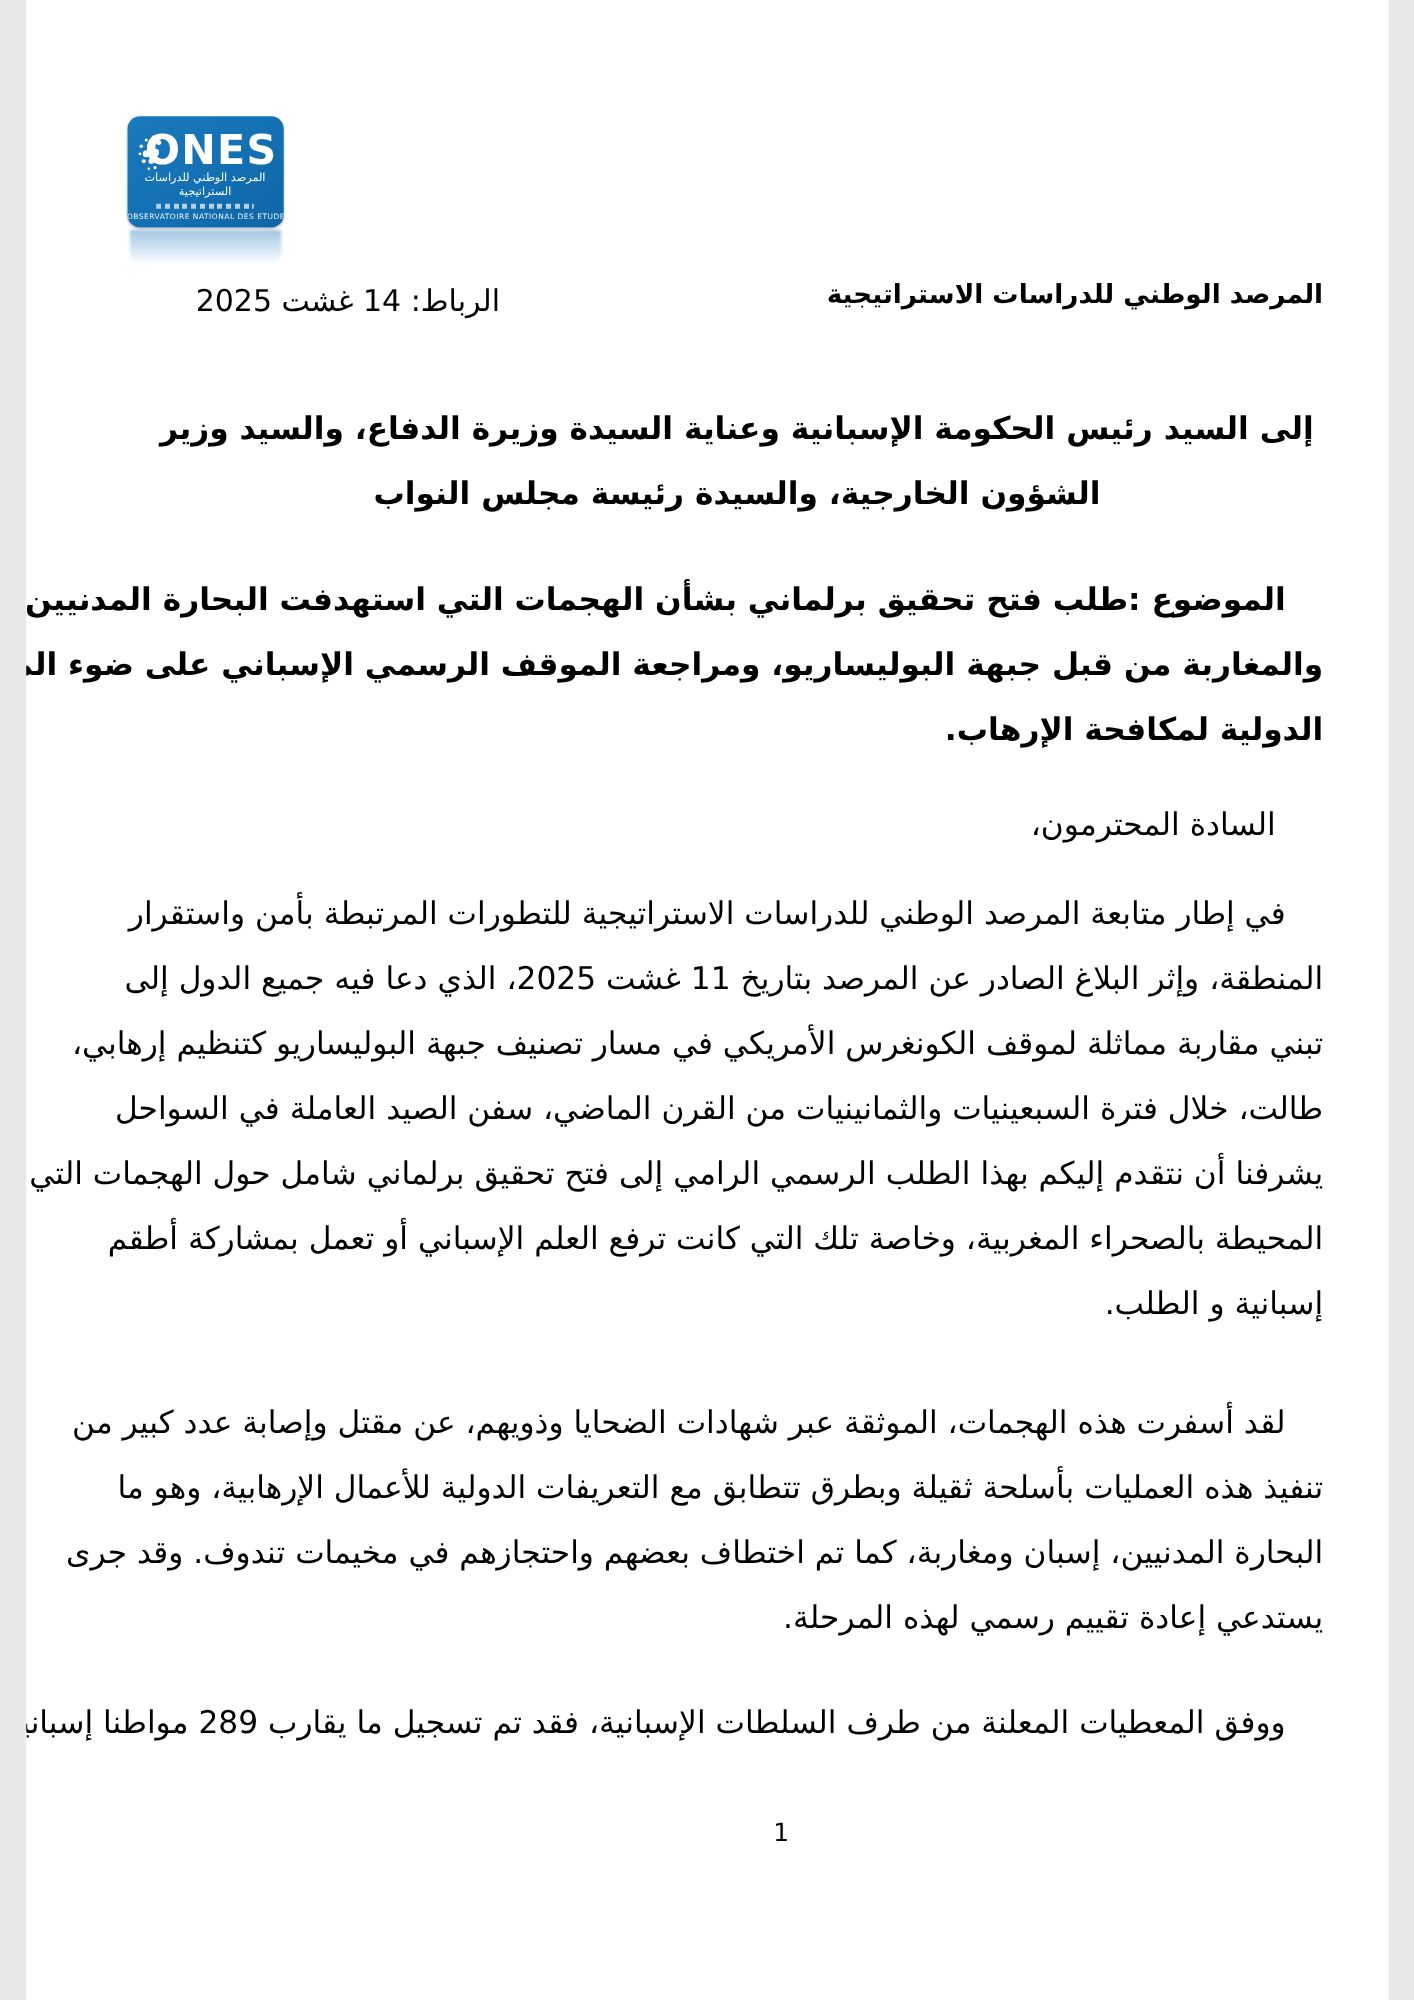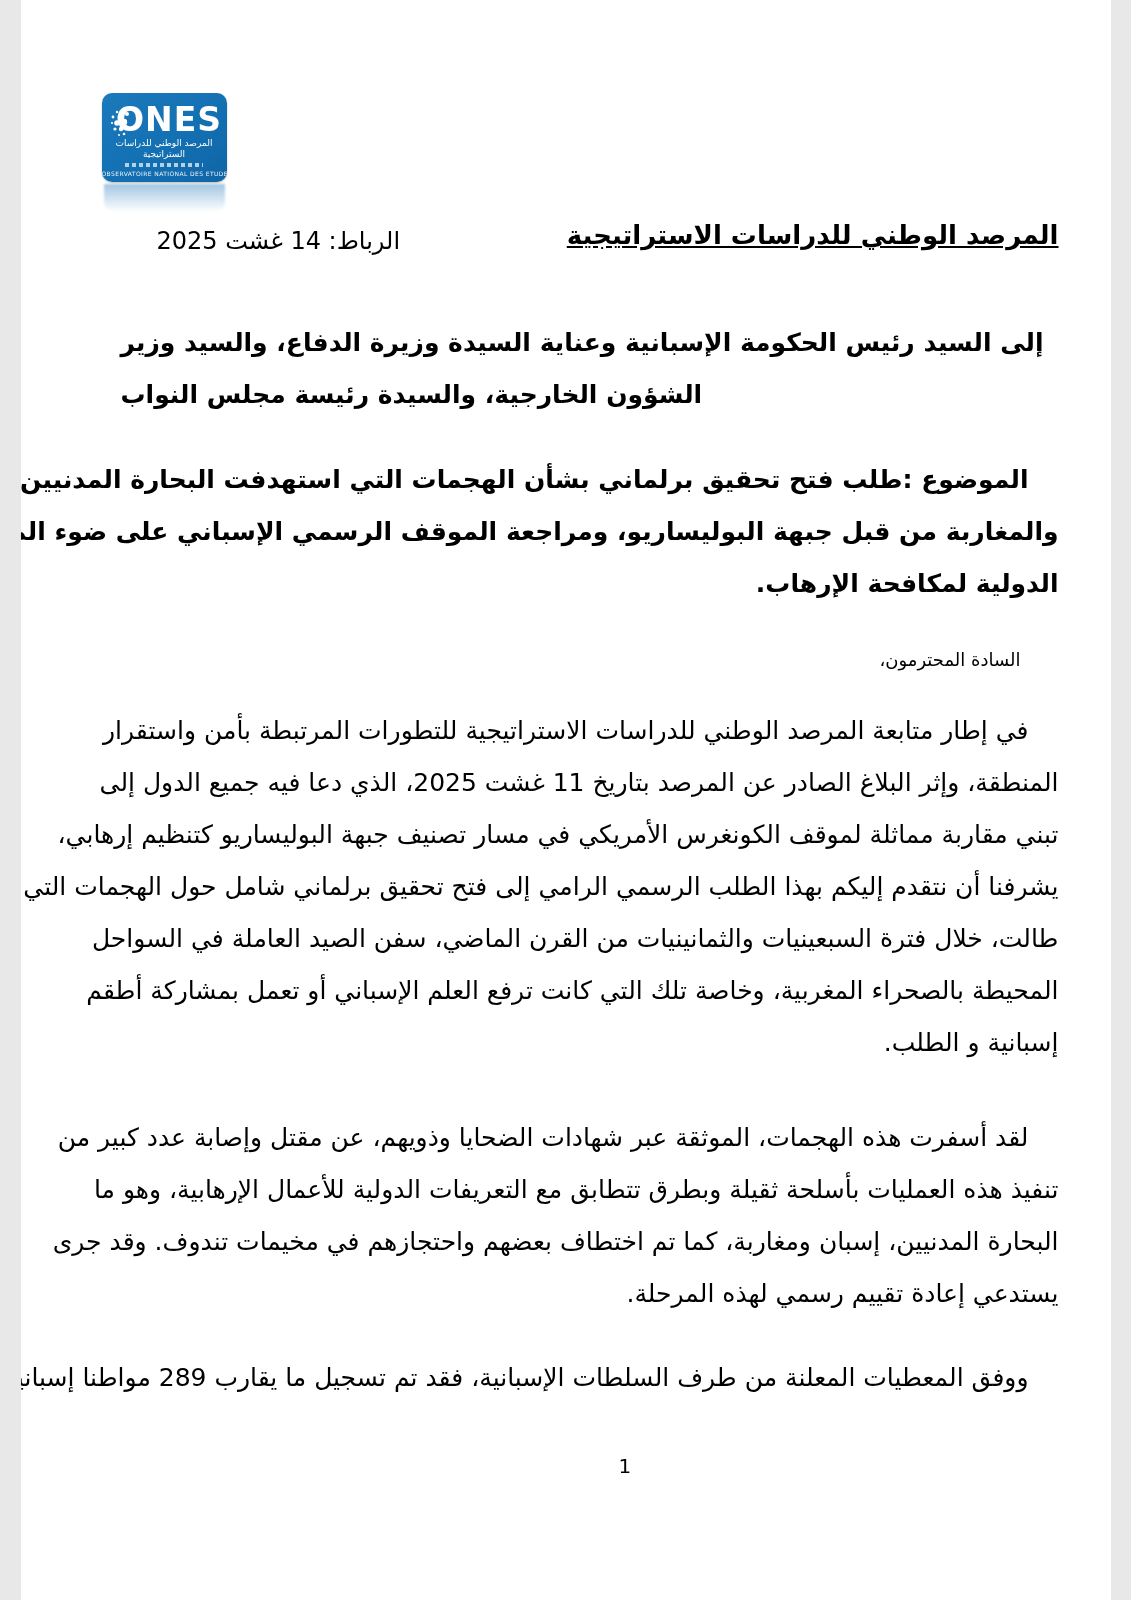--- a/index.html
+++ b/index.html
@@ -60,35 +60,35 @@
     border-radius:0 0 10px 10px;
     filter:blur(1.2px);
   }
 
   
   .header-row {
     position:absolute; top:213px; left:136px; right:52px;
     height:44px; line-height:44px;
     display:flex; flex-direction:row; justify-content:space-between; align-items:center;
   }
-  .org-name { font-weight:bold; font-size:26px;text-decoration:underline; }
+  .org-name { font-weight:bold; font-size:21px; }
   .date-line { font-size:24px;margin-top:12px; }
 
   
   .block { position:absolute; left:100px; right:52px; }
   .line  { height:52px; line-height:52px; text-align:justify; text-align-last:justify; white-space:nowrap; }
   .line.last   { text-align-last:right; white-space:normal; }
   .line.indent { padding-right:30px; }
 
   .address { top:317px; text-align:center; font-weight:bold; font-size:25px; }
-  .address .aline { height:52px; line-height:52px; text-align:left; }
+  .address .aline { height:52px; line-height:52px; text-align:center; }
 
   .subject { top:454px; font-weight:bold; font-size:25px; }
 
-  .greeting { top:634px; font-size:18px; height:52px; line-height:52px; text-align:right; padding-left:0; }
+  .greeting { top:634px; font-size:25px; height:52px; line-height:52px; text-align:right; padding-left:0; }
   .greeting .inner { padding-right:38px; }
 
   .para { font-size:25px; }
   .para1 { top:705px; }
   .para2 { top:1112px; }
   .para3 { top:1352px; }
 
   .page-number {
     position:absolute; top:1452px; left:598px;
     font-size:20px; line-height:28px;
@@ -142,22 +142,22 @@
   </div>
 
   <div class="block greeting">
     <span class="inner">السادة المحترمون،</span>
   </div>
 
   <div class="block para para1">
     <div class="line indent">في إطار متابعة المرصد الوطني للدراسات الاستراتيجية للتطورات المرتبطة بأمن واستقرار</div>
     <div class="line">المنطقة، وإثر البلاغ الصادر عن المرصد بتاريخ 11 غشت 2025، الذي دعا فيه جميع الدول إلى</div>
     <div class="line">تبني مقاربة مماثلة لموقف الكونغرس الأمريكي في مسار تصنيف جبهة البوليساريو كتنظيم إرهابي،</div>
+    <div class="line">طالت، خلال فترة السبعينيات والثمانينيات من القرن الماضي، سفن الصيد العاملة في السواحل</div>
     <div class="line">يشرفنا أن نتقدم إليكم بهذا الطلب الرسمي الرامي إلى فتح تحقيق برلماني شامل حول الهجمات التي</div>
-    <div class="line">طالت، خلال فترة السبعينيات والثمانينيات من القرن الماضي، سفن الصيد العاملة في السواحل</div>
     <div class="line">المحيطة بالصحراء المغربية، وخاصة تلك التي كانت ترفع العلم الإسباني أو تعمل بمشاركة أطقم</div>
     <div class="line last">إسبانية و الطلب.</div>
   </div>
 
   <div class="block para para2">
     <div class="line indent">لقد أسفرت هذه الهجمات، الموثقة عبر شهادات الضحايا وذويهم، عن مقتل وإصابة عدد كبير من</div>
     <div class="line">تنفيذ هذه العمليات بأسلحة ثقيلة وبطرق تتطابق مع التعريفات الدولية للأعمال الإرهابية، وهو ما</div>
     <div class="line">البحارة المدنيين، إسبان ومغاربة، كما تم اختطاف بعضهم واحتجازهم في مخيمات تندوف. وقد جرى</div>
     <div class="line last">يستدعي إعادة تقييم رسمي لهذه المرحلة.</div>
   </div>

